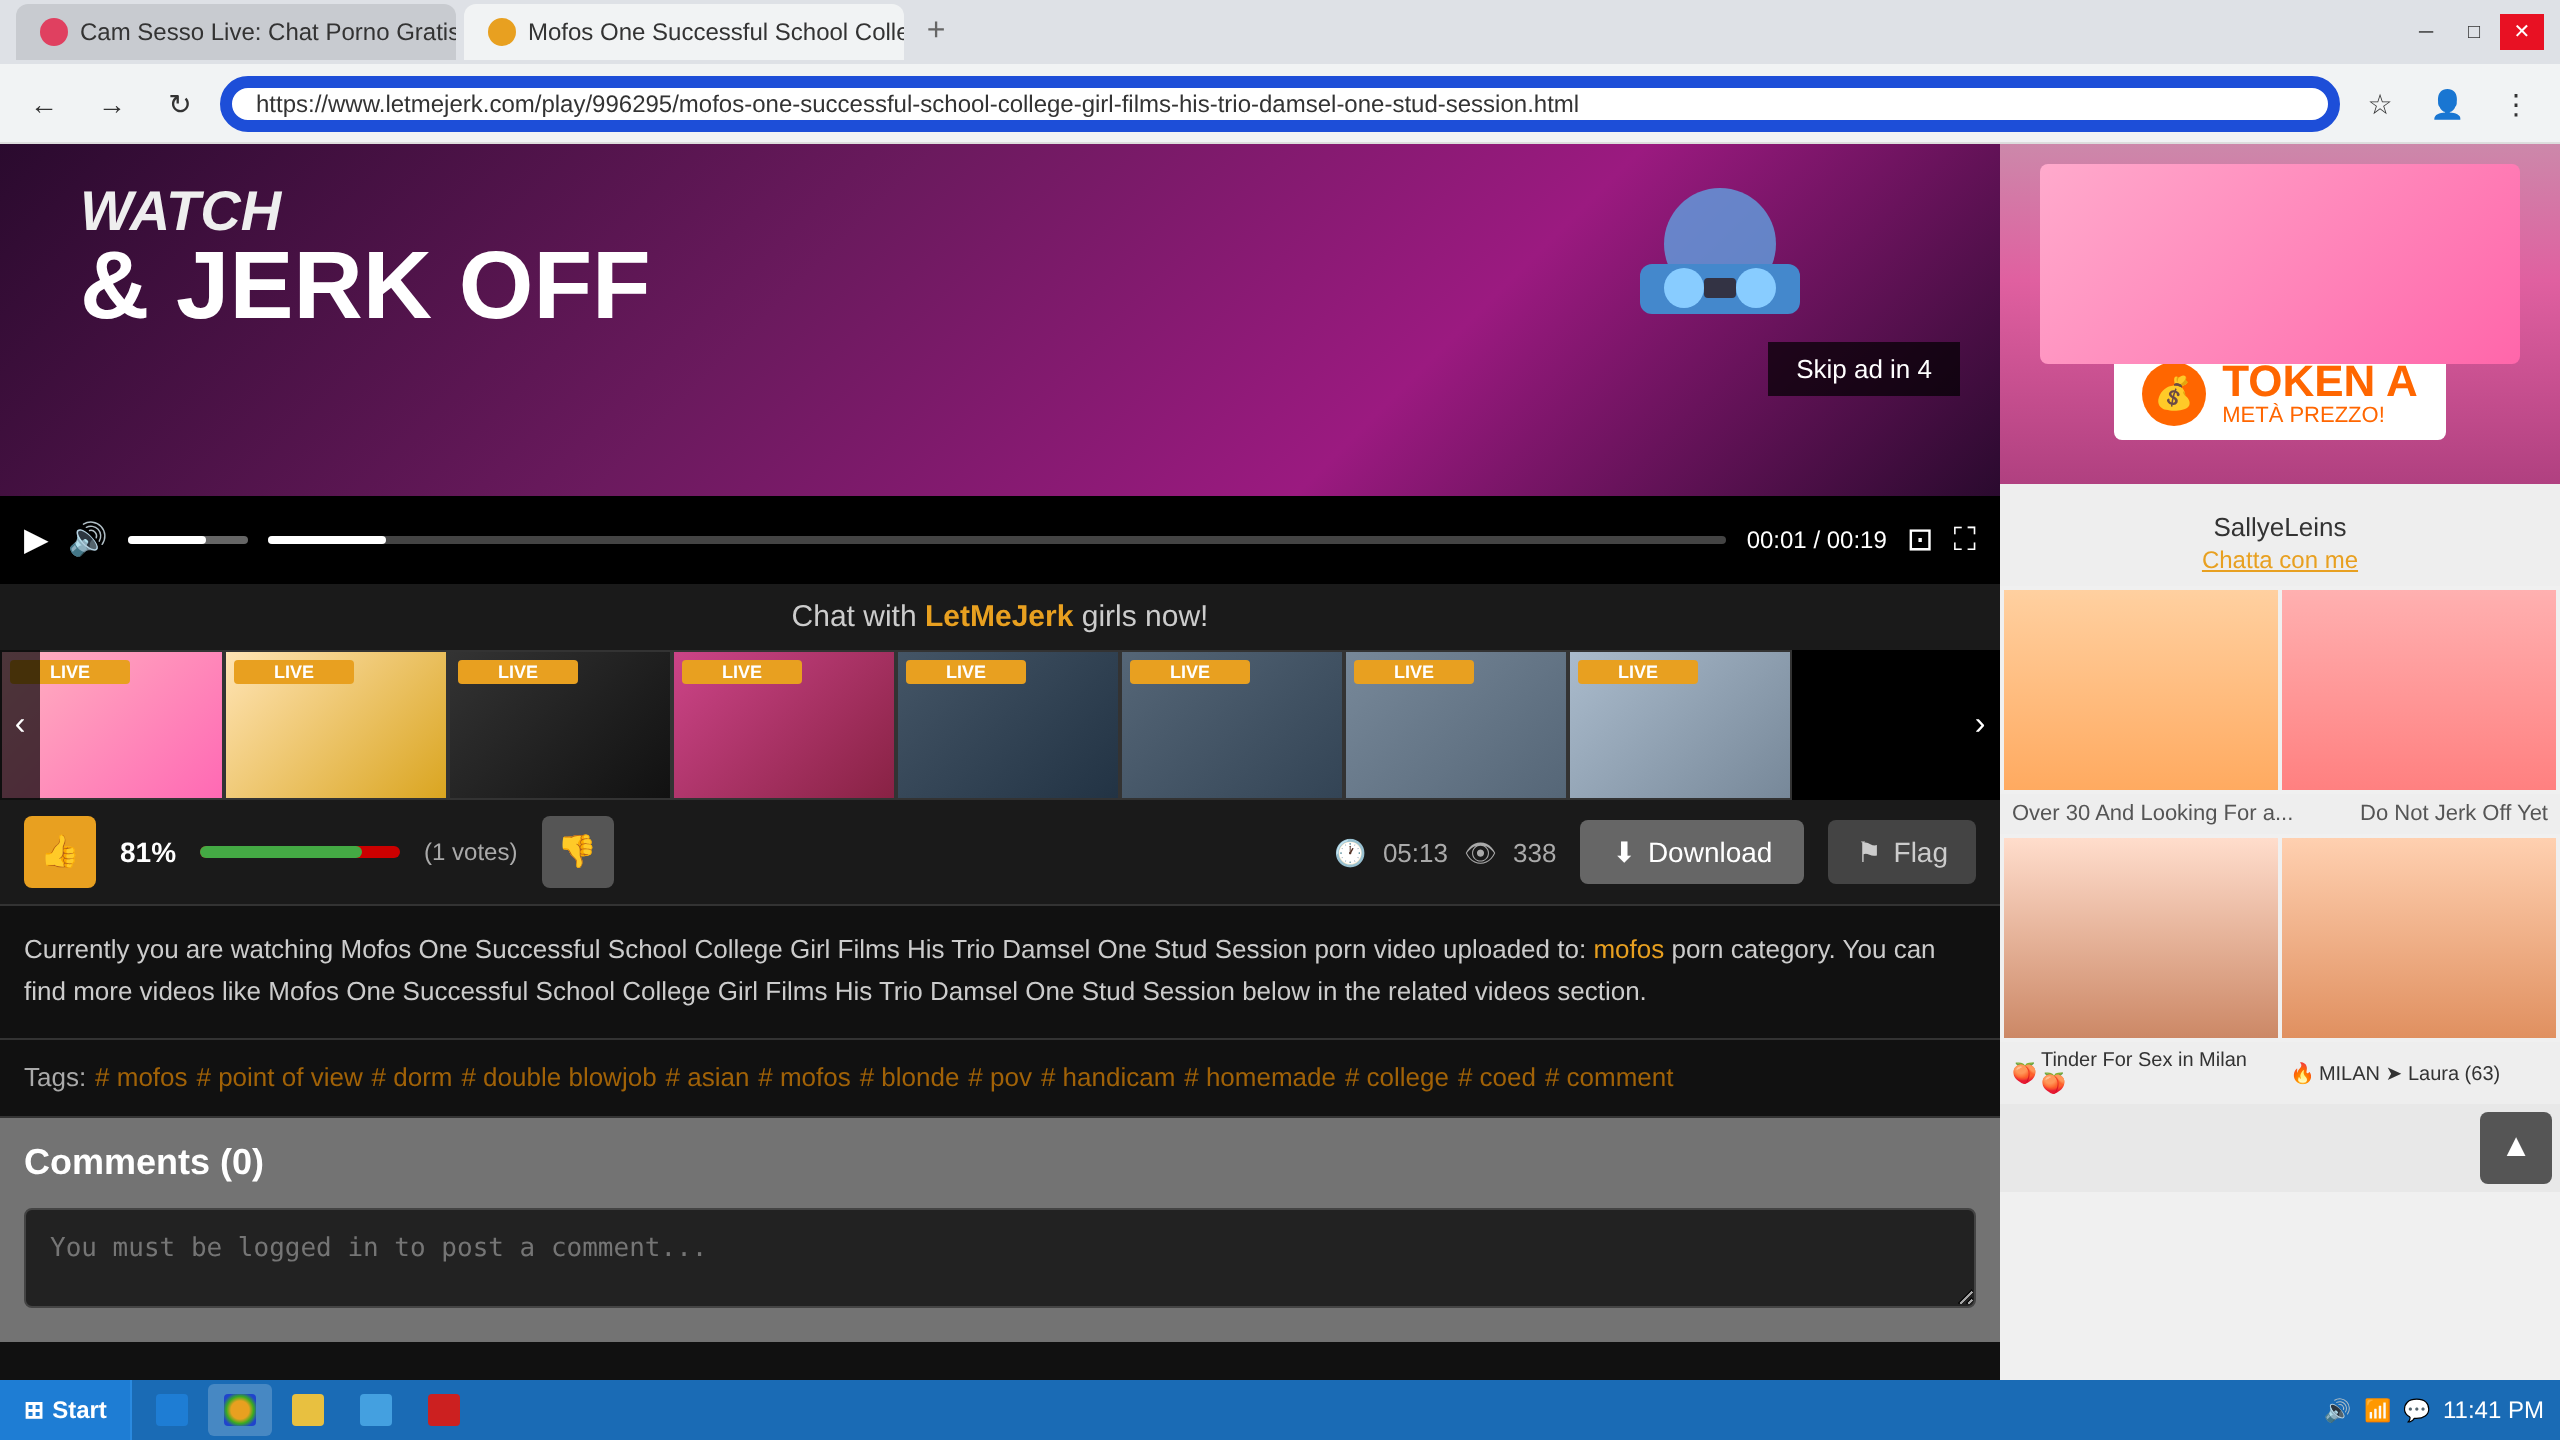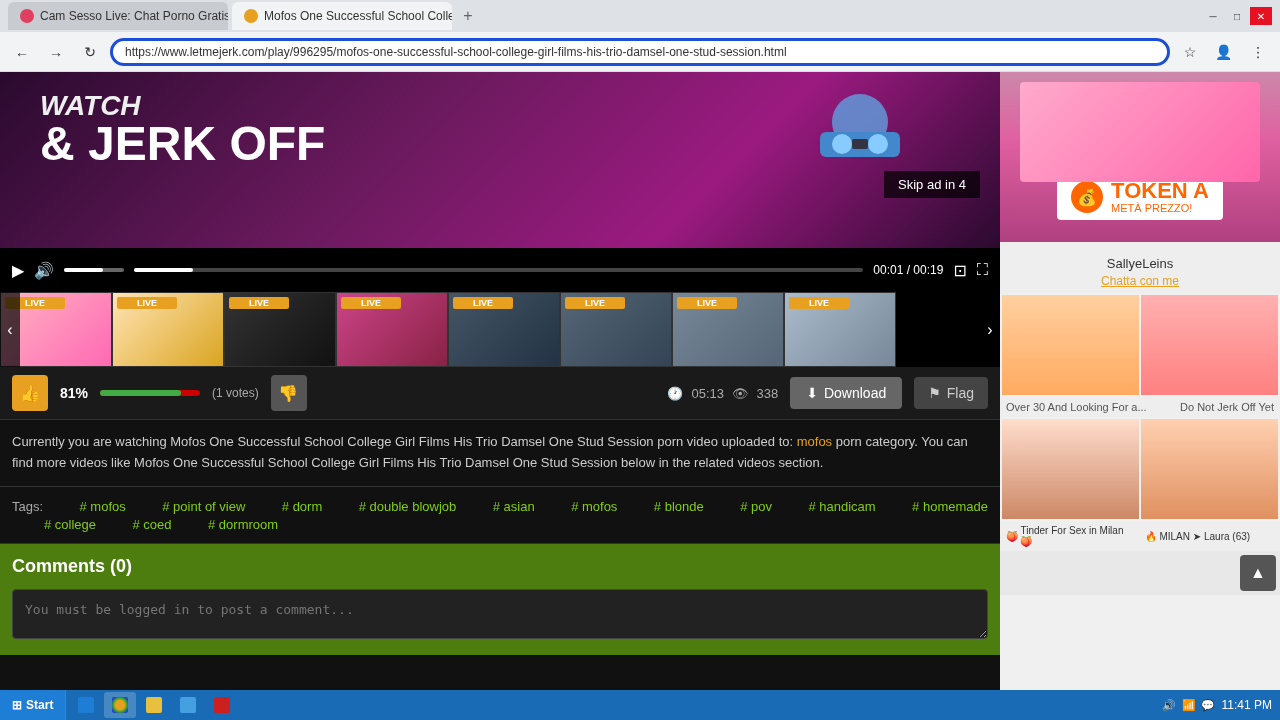--- a/index.html
+++ b/index.html
@@ -12,21 +12,21 @@
     .tab.inactive { background: #c8cbd0; }
     .tab.active { background: #f1f3f4; }
     .tab-icon { width: 14px; height: 14px; border-radius: 50%; flex-shrink: 0; }
     .new-tab-btn { width: 24px; height: 24px; display: flex; align-items: center; justify-content: center; border-radius: 50%; font-size: 16px; color: #666; cursor: pointer; }
     .window-controls { margin-left: auto; display: flex; gap: 2px; }
     .win-btn { width: 22px; height: 18px; display: flex; align-items: center; justify-content: center; font-size: 10px; color: #333; cursor: pointer; }
     .win-btn.close-btn { background: #e81123; color: #fff; }
 
     .nav-bar { background: #f1f3f4; height: 40px; display: flex; align-items: center; padding: 0 8px; gap: 6px; border-bottom: 1px solid #ddd; }
     .nav-btn { width: 28px; height: 28px; display: flex; align-items: center; justify-content: center; border-radius: 50%; font-size: 14px; color: #333; cursor: pointer; }
-    .address-bar { flex: 1; height: 28px; background: #fff; border: 3px solid #1d4ed8; border-radius: 14px; display: flex; align-items: center; padding: 0 12px; font-size: 12px; color: #333; }
+    .address-bar { flex: 1; height: 28px; background: #fff; border: 6px solid #1d4ed8; border-radius: 14px; display: flex; align-items: center; padding: 0 12px; font-size: 12px; color: #333; }
 
     
     .content-area { display: flex; height: calc(720px - 72px); }
 
     
     .main-section { flex: 1; overflow-y: auto; background: #111; }
 
     
     .video-player { position: relative; background: linear-gradient(135deg, #2a0a2e 0%, #6b1a5e 40%, #9b1a80 70%, #2a0a2e 100%); width: 100%; height: 176px; }
     .video-overlay-text { position: absolute; top: 20px; left: 40px; font-size: 48px; font-weight: 900; color: #fff; line-height: 1; }
@@ -64,24 +64,24 @@
     .flag-btn { background: #444; color: #ccc; border: none; padding: 8px 14px; border-radius: 4px; cursor: pointer; display: flex; align-items: center; gap: 6px; font-size: 14px; }
 
     
     .description { padding: 12px; background: #111; border-bottom: 1px solid #333; }
     .description p { color: #ccc; font-size: 13px; line-height: 1.6; }
     .description a { color: #e8a020; text-decoration: none; text-align: right; }
 
     
     .tags-section { padding: 10px 12px; background: #111; border-bottom: 1px solid #333; }
     .tags-section .label { color: #aaa; font-size: 13px; }
-    .tag { color: #84cc16; font-size: 13px; text-decoration: none; margin-left: 32px; }
-
-    
-    .comments-section { padding: 12px; background: #4d7c0f; }
+    .tag { color: #a16207; font-size: 13px; text-decoration: none; }
+
+    
+    .comments-section { padding: 12px; background: #737373; }
     .comments-title { font-size: 18px; font-weight: bold; color: #fff; margin-bottom: 12px; }
     .comment-input { width: 100%; background: #222; border: 1px solid #444; color: #aaa; padding: 12px; font-size: 13px; border-radius: 4px; height: 50px; }
 
     
     .sidebar { width: 280px; background: #f0f0f0; flex-shrink: 0; overflow-y: auto; }
     .sidebar-ad { width: 100%; height: 170px; background: #c0a; display: flex; flex-direction: column; align-items: center; justify-content: center; position: relative; overflow: hidden; }
     .sidebar-ad-inner { background: #fff; padding: 6px 14px; border-radius: 4px; display: flex; align-items: center; gap: 8px; margin-top: 80px; }
     .token-text { color: #ff6600; font-size: 22px; font-weight: 900; line-height: 1; }
     .token-sub { color: #ff6600; font-size: 11px; }
     .sidebar-user { text-align: center; padding: 4px; background: #eee; }
@@ -191,20 +191,23 @@
       </div>
       <span class="time-display">
         <span>00:01</span>
         <span> / </span>
         <span>00:19</span>
       </span>
       <button class="ctrl-btn">⊡</button>
       <button class="ctrl-btn">⛶</button>
     </div>
 
+    <div class="chat-banner">
+      <span>Chat with </span><span class="brand">LetMeJerk</span><span> girls now!</span>
+    </div>
 
     <div class="live-strip">
       <div class="strip-arrow-left">‹</div>
       <div class="live-thumb">
         <div class="live-thumb-bg thumb-c1"></div>
         <div class="live-badge">LIVE</div>
       </div>
       <div class="live-thumb">
         <div class="live-thumb-bg thumb-c2"></div>
         <div class="live-badge">LIVE</div>
@@ -276,21 +279,21 @@
       <a href="#" class="tag"> # dorm</a>
       <a href="#" class="tag"> # double blowjob</a>
       <a href="#" class="tag"> # asian</a>
       <a href="#" class="tag"> # mofos</a>
       <a href="#" class="tag"> # blonde</a>
       <a href="#" class="tag"> # pov</a>
       <a href="#" class="tag"> # handicam</a>
       <a href="#" class="tag"> # homemade</a>
       <a href="#" class="tag"> # college</a>
       <a href="#" class="tag"> # coed</a>
-      <a href="#" class="tag"> # dormroom</a>
+      <a href="#" class="tag"> # comment</a>
     </div>
 
     <div class="comments-section">
       <div class="comments-title">Comments (0)</div>
       <textarea class="comment-input" placeholder="You must be logged in to post a comment..." style=""></textarea>
     </div>
   </div>
 
   <div class="sidebar">
 

